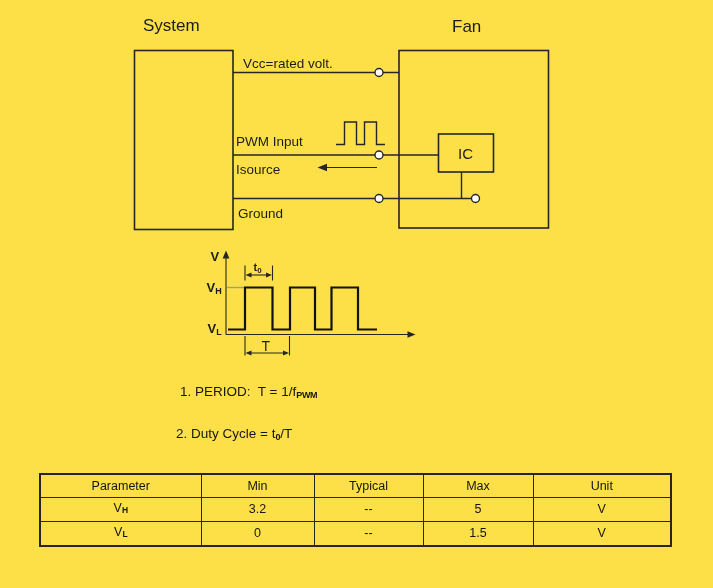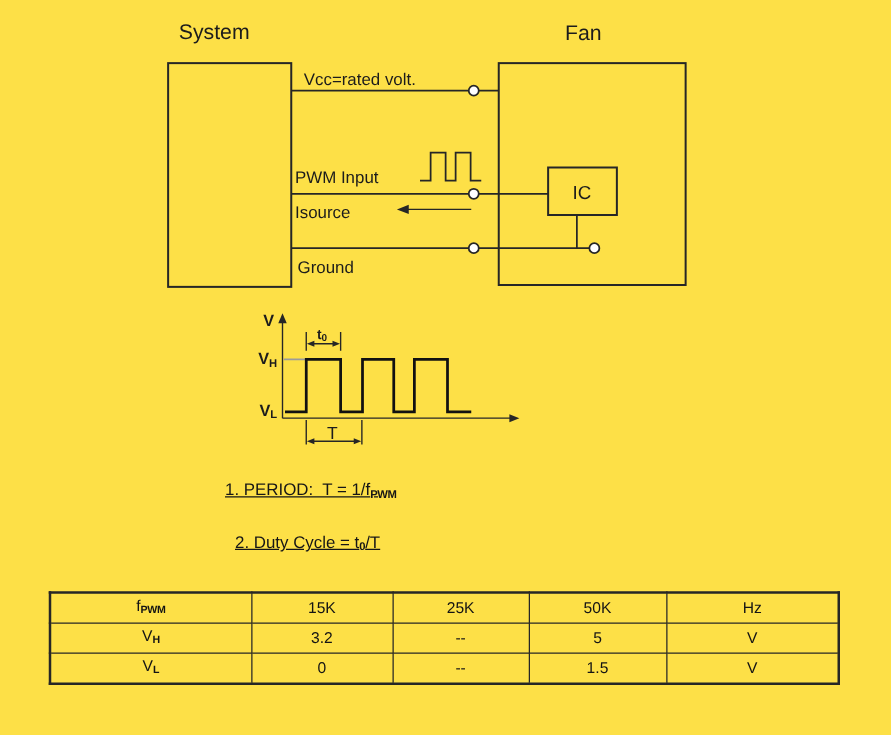--- a/index.html
+++ b/index.html
@@ -16,21 +16,21 @@
   .fs11{font-size:11px;}
   .sub9{font-size:9px;}
   .sub8{font-size:8px;}
   .st{stroke:#262626;fill:none;stroke-width:1.6;}
   .wire{stroke:#262626;fill:none;stroke-width:1.4;}
   .thin{stroke:#262626;fill:none;stroke-width:1.1;}
   .pulse{stroke:#111;fill:none;stroke-width:2.2;}
   .gray{stroke:#9b9b9b;fill:none;stroke-width:1.4;}
   .term{fill:#ffffff;stroke:#262626;stroke-width:1.4;}
   .fillink{fill:#262626;stroke:none;}
-  .note{position:absolute;font-size:13.5px;white-space:pre;color:#161616;text-decoration:underline;}
+  .note{position:absolute;font-size:13.5px;white-space:pre;color:#161616;}
   .note sub{font-size:9px;font-weight:bold;vertical-align:-2px;letter-spacing:-0.3px;}
   table.params{position:absolute;left:39px;top:473px;width:631px;border-collapse:collapse;
         table-layout:fixed;font-size:12.5px;text-align:center;color:#141414;
         border:2px solid #262626;}
   .params th,.params td{border:1.6px solid #262626;font-weight:normal;
         padding:0;height:21px;line-height:21px;overflow:hidden;}
   .params tr.hdr th{height:22px;line-height:22px;}
   .params sub{font-size:8.5px;font-weight:bold;vertical-align:-1px;letter-spacing:-0.2px;}
 </style>
 </head>
@@ -98,37 +98,37 @@
       <polygon class="fillink" points="289,353 283,350.6 283,355.4"></polygon>
     </g>
     <text class="fs14" x="261.5" y="351">T</text>
 
     <text class="fs13 b" x="210.5" y="260.5">V</text>
     <text class="fs13 b" x="206.5" y="291.5"><tspan>V</tspan><tspan class="sub9" dy="2">H</tspan></text>
     <text class="fs13 b" x="207.5" y="332.5"><tspan>V</tspan><tspan class="sub9" dy="2">L</tspan></text>
   </svg>
 
   <div class="note" style="left:180px;top:384px"><span>1. PERIOD:  T = 1/f</span><sub>PWM</sub></div>
-  <div class="note" style="left:188px;top:426px"><span>2. Duty Cycle = t</span><sub>0</sub><span>/T</span></div>
+  <div class="note" style="left:176px;top:426px"><span>2. Duty Cycle = t</span><sub>0</sub><span>/T</span></div>
 
   <table class="params">
     <colgroup>
         <col style="width:161px">
         <col style="width:113px">
         <col style="width:109px">
         <col style="width:110px">
         <col style="width:138px">
       </colgroup>
     <tbody>
-    <tr>
-      <td><span>f</span><sub>PWM</sub></td>
-      <td>15K</td>
-      <td>25K</td>
-      <td>50K</td>
-      <td>Hz</td>
+        <tr class="hdr">
+      <th>Parameter</th>
+      <th>Min</th>
+      <th>Typical</th>
+      <th>Max</th>
+      <th>Unit</th>
     </tr>
     <tr>
       <td><span>V</span><sub>H</sub></td>
       <td>3.2</td>
       <td>--</td>
       <td>5</td>
       <td>V</td>
     </tr>
     <tr>
       <td><span>V</span><sub>L</sub></td>

